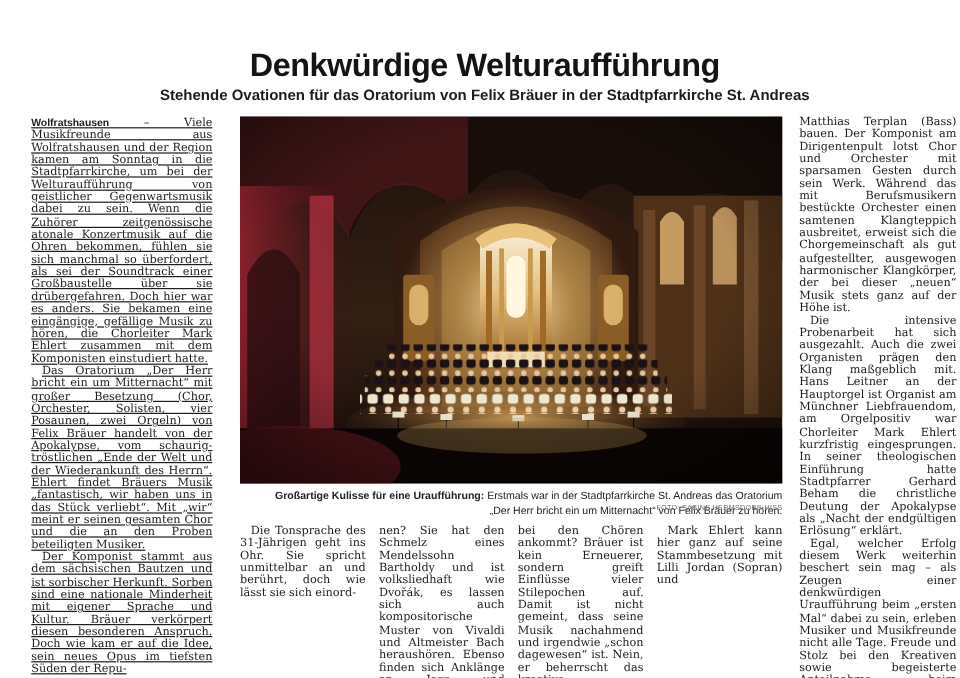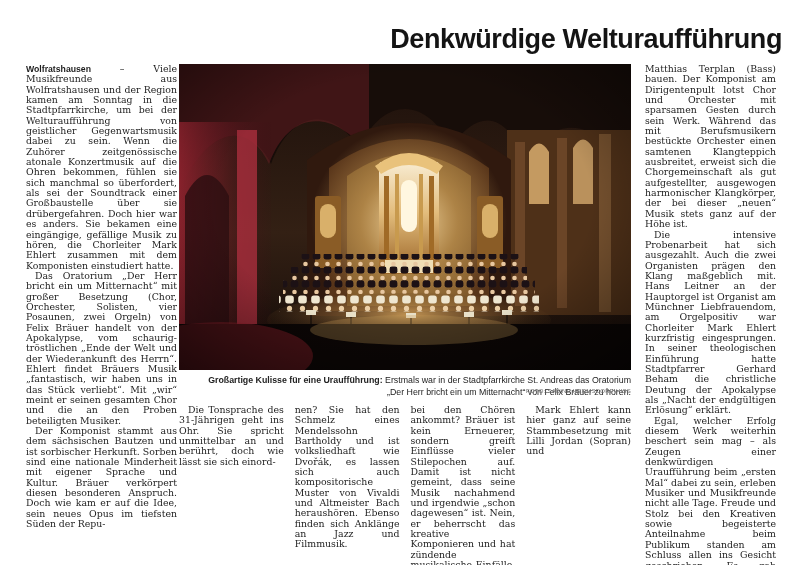--- a/index.html
+++ b/index.html
@@ -1,31 +1,31 @@
 <!DOCTYPE html>
 <html lang="de"><head>
 <meta charset="utf-8">
 <style>
   html,body{margin:0;padding:0;}
   body{
     width:800px;height:565px;background:#ffffff;overflow:hidden;
     font-family:"DejaVu Serif", serif;color:#1d1d1d;
   }
   .page{position:relative;width:800px;height:565px;box-sizing:border-box;padding:24px 18px 0 26px;}
-  .header{text-align:right;margin:0 0 10px 0;}
+  .header{text-align:center;margin:15px 0 10px 0;}
   .title{
     font-family:"Liberation Sans", sans-serif;font-weight:bold;
     font-size:27px;line-height:30px;letter-spacing:-0.4px;color:#141414;margin:0;
   }
   .subtitle{
     font-family:"Liberation Sans", sans-serif;font-weight:bold;
     font-size:12.5px;line-height:15px;color:#1d1d1d;margin:3px 0 0 0;
   }
   .content{display:flex;align-items:flex-start;}
-  .colL{width:151px;flex:0 0 151px;margin-right:2px;}
+  .colL{width:151px;flex:0 0 151px;margin-right:23px;text-decoration:underline;}
   .middle{width:452px;flex:0 0 452px;margin-right:14px;display:flex;flex-direction:column;}
   .colR{width:131px;flex:0 0 131px;}
   p.body{
     font-size:9.4px;line-height:10.35px;text-align:justify;margin:0;
     hyphens:auto;-webkit-hyphens:auto;word-spacing:-0.2px;
   }
   p.indent{text-indent:9px;}
   .dateline{font-family:"Liberation Sans", sans-serif;font-weight:bold;font-size:8.7px;}
   .photo{width:452px;height:306px;display:block;}
   .caption{
@@ -40,20 +40,21 @@
   .subcols{display:flex;gap:11px;margin-top:7px;}
   .subcol{flex:1 1 0;min-width:0;}
 </style>
 </head>
 <body>
 
 <div class="page">
 
   <div class="header">
     <h1 class="title">Denkwürdige Welturaufführung</h1>
+    <h2 class="subtitle">Stehende Ovationen für das Oratorium von Felix Bräuer in der Stadtpfarrkirche St. Andreas</h2>
   </div>
 
   <div class="content">
 
     <div class="colL">
       <p class="body"><span class="dateline">Wolfratshausen</span><span> – Viele Musikfreunde aus Wolfratshausen und der Region kamen am Sonntag in die Stadtpfarrkirche, um bei der Welturaufführung von geistlicher Gegenwartsmusik dabei zu sein. Wenn die Zuhörer zeitgenössische atonale Konzertmusik auf die Ohren bekommen, fühlen sie sich manchmal so überfordert, als sei der Soundtrack einer Großbaustelle über sie drübergefahren. Doch hier war es anders. Sie bekamen eine eingängige, gefällige Musik zu hören, die Chorleiter Mark Ehlert zusammen mit dem Komponisten einstudiert hatte.</span></p>
       <p class="body indent">Das Oratorium „Der Herr bricht ein um Mitternacht“ mit großer Besetzung (Chor, Orchester, Solisten, vier Posaunen, zwei Orgeln) von Felix Bräuer handelt von der Apokalypse, vom schaurig-tröstlichen „Ende der Welt und der Wiederankunft des Herrn“. Ehlert findet Bräuers Musik „fantastisch, wir haben uns in das Stück verliebt“. Mit „wir“ meint er seinen gesamten Chor und die an den Proben beteiligten Musiker.</p>
       <p class="body indent">Der Komponist stammt aus dem sächsischen Bautzen und ist sorbischer Herkunft. Sorben sind eine nationale Minderheit mit eigener Sprache und Kultur. Bräuer verkörpert diesen besonderen Anspruch. Doch wie kam er auf die Idee, sein neues Opus im tiefsten Süden der Repu-</p>
     </div>
 

